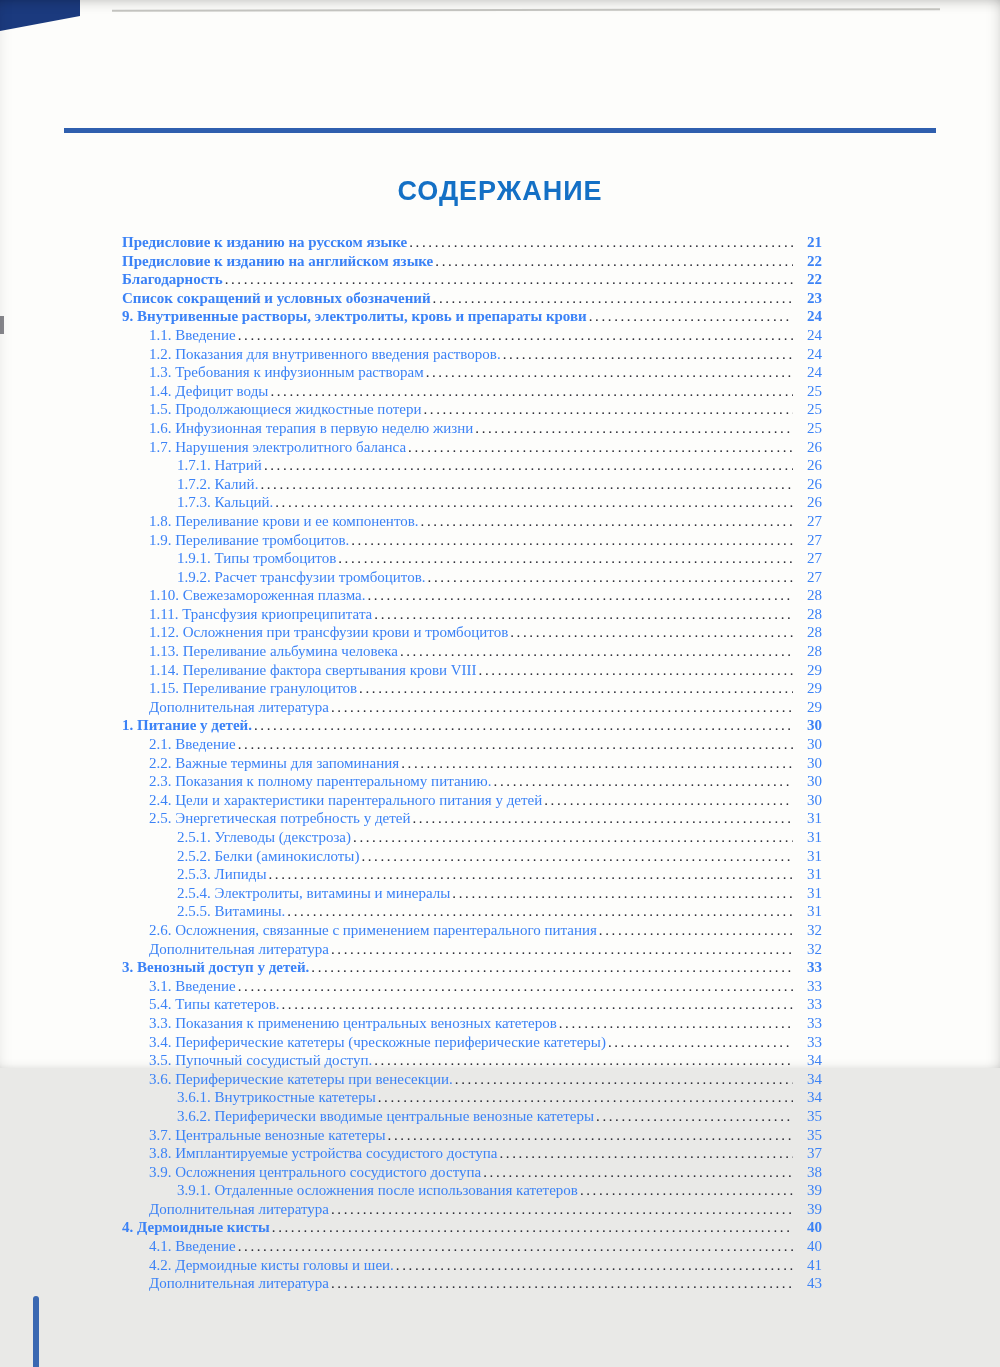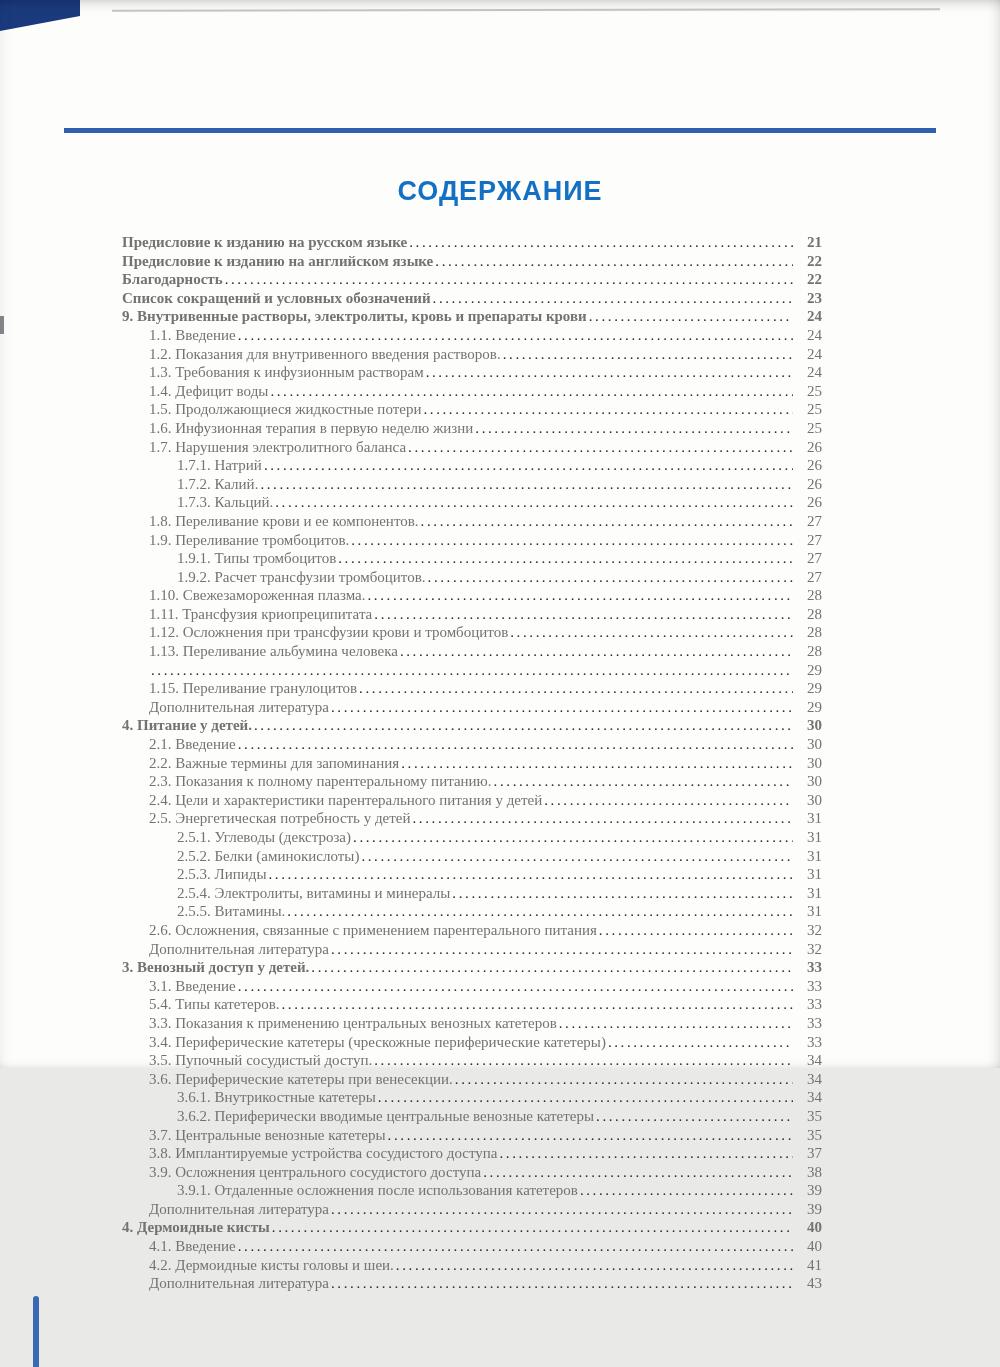--- a/index.html
+++ b/index.html
@@ -93,21 +93,21 @@
 </style>
 </head>
 <body>
 
 <div class="sheet">
   <div class="corner-artifact" style="background: rgb(27, 58, 126);"></div>
   <div class="top-edge-line"></div>
   <div class="left-mark"></div>
   <div class="header-rule" style="background: rgb(47, 95, 174);"></div>
   <h1 class="page-title" style="color: rgb(20, 112, 197);">СОДЕРЖАНИЕ</h1>
-  <div class="toc" id="toc" style="color: #737373;">
+  <div class="toc" id="toc" style="color: #3b82f6;">
       <div class="row lvl0 bold">
         <span class="label">Предисловие к изданию на русском языке</span>
         <span class="dots"></span>
         <span class="page">21</span>
       </div>
       <div class="row lvl0 bold">
         <span class="label">Предисловие к изданию на английском языке</span>
         <span class="dots"></span>
         <span class="page">22</span>
       </div>
@@ -210,35 +210,36 @@
         <span class="label">1.12. Осложнения при трансфузии крови и тромбоцитов</span>
         <span class="dots"></span>
         <span class="page">28</span>
       </div>
       <div class="row lvl1">
         <span class="label">1.13. Переливание альбумина человека</span>
         <span class="dots"></span>
         <span class="page">28</span>
       </div>
       <div class="row lvl1">
+        <span class="label">1.14. Переливание фактора свертывания крови VIII</span>
         <span class="dots"></span>
         <span class="page">29</span>
       </div>
       <div class="row lvl1">
         <span class="label">1.15. Переливание гранулоцитов</span>
         <span class="dots"></span>
         <span class="page">29</span>
       </div>
       <div class="row lvl1">
         <span class="label">Дополнительная литература</span>
         <span class="dots"></span>
         <span class="page">29</span>
       </div>
       <div class="row lvl0 bold">
-        <span class="label">4. Питание у детей.</span>
+        <span class="label">1. Питание у детей.</span>
         <span class="dots"></span>
         <span class="page">30</span>
       </div>
       <div class="row lvl1">
         <span class="label">2.1. Введение</span>
         <span class="dots"></span>
         <span class="page">30</span>
       </div>
       <div class="row lvl1">
         <span class="label">2.2. Важные термины для запоминания</span>

